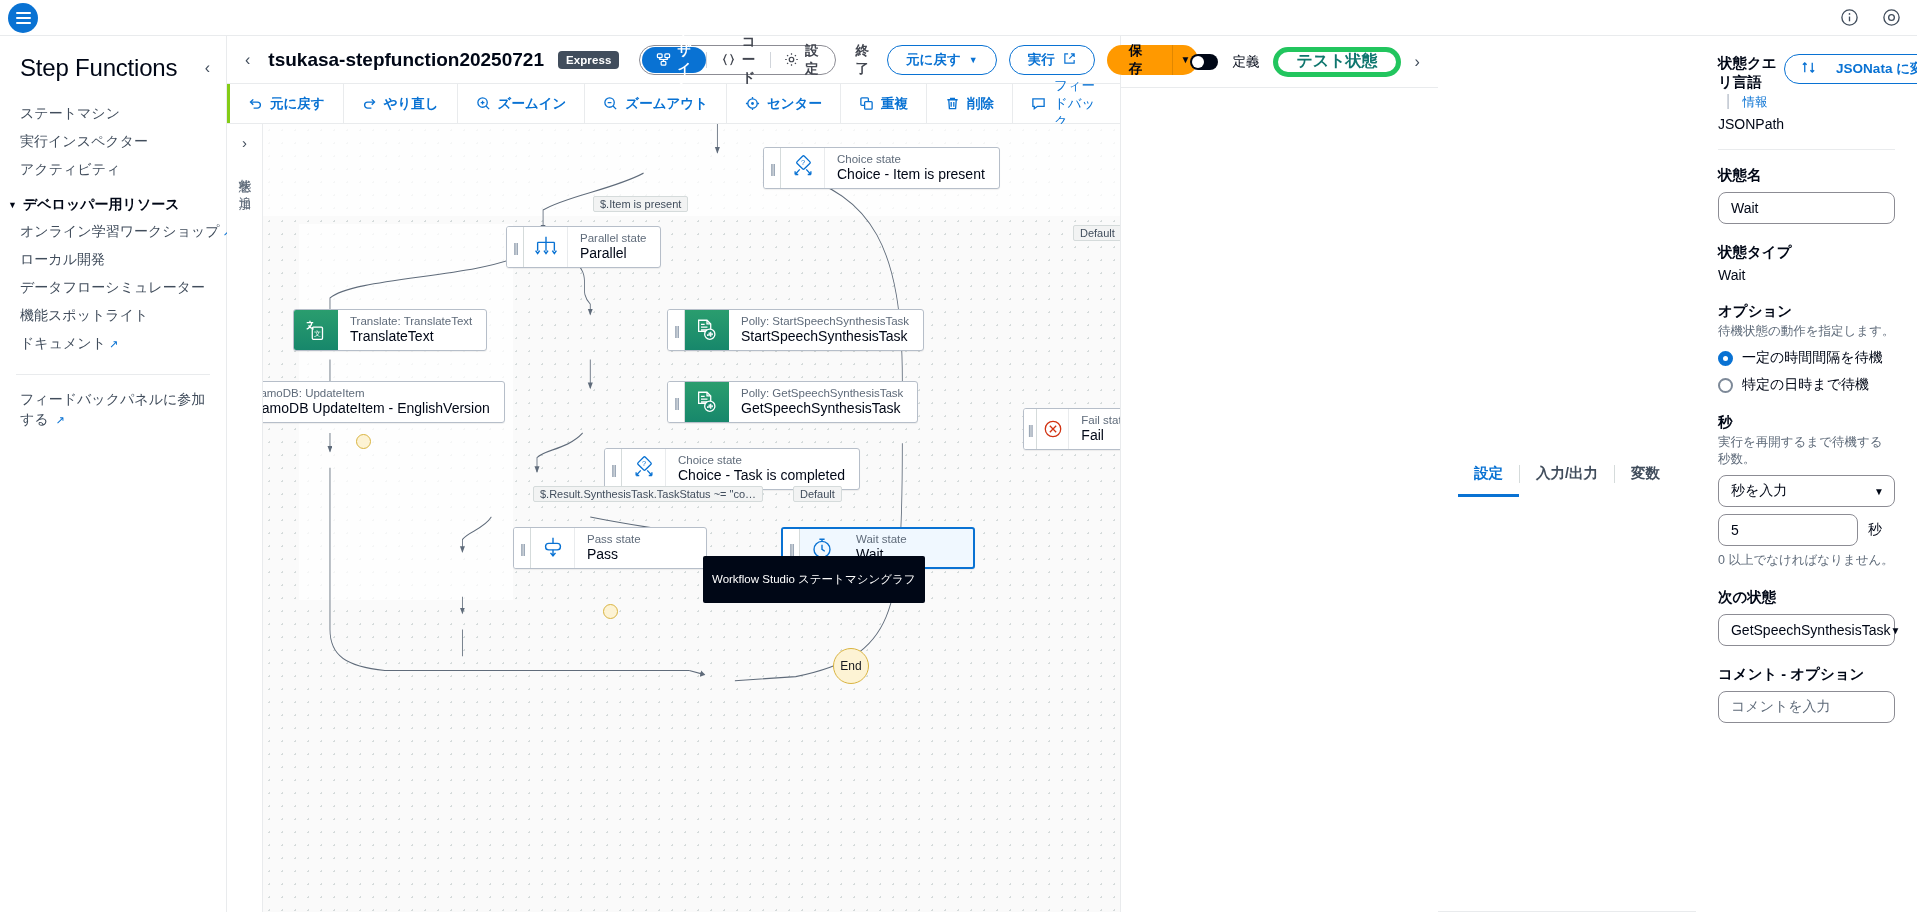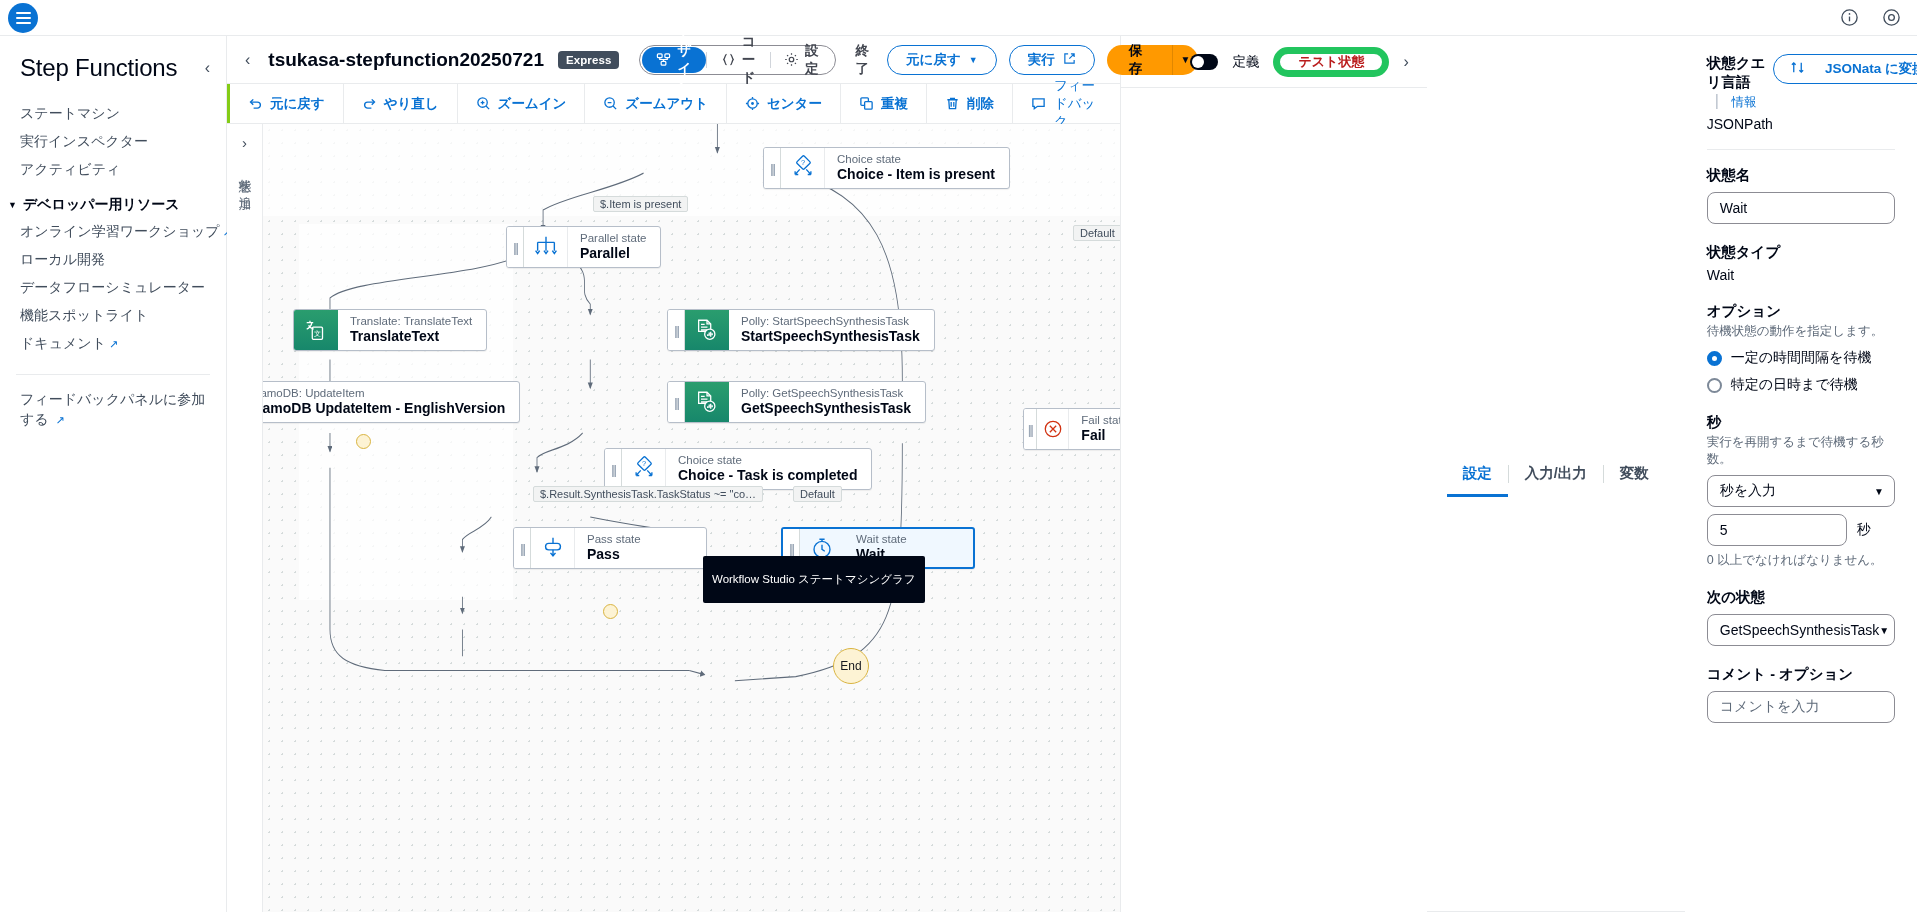--- a/index.html
+++ b/index.html
@@ -174,21 +174,21 @@
     border-right: 1px solid #d5dbdb; color: #9ba7b6; font-size: 13px; letter-spacing: -2px;
     background: #fff;
   }
   .node-ico {
     width: 44px; display: flex; align-items: center; justify-content: center;
     border-right: 1px solid #e9ebed;
   }
   .node-ico.green { background: linear-gradient(180deg,#2a9d6e,#17876b); border-right: none; }
   .node-body { padding: 3px 14px 3px 12px; display: flex; flex-direction: column; justify-content: center; }
   .node-sub { font-size: 11.5px; color: #5f6b7a; line-height: 1.25; white-space: nowrap; }
-  .node-name { font-size: 14px; color: #000716; font-weight: 700; line-height: 1.25; white-space: nowrap; }
+  .node-name { font-size: 14px; color: #000716; font-weight: 400; line-height: 1.25; white-space: nowrap; }
 
   .edge-label {
     position: absolute; background: #f2f3f3; border: 1px solid #d5dbdb;
     border-radius: 2px; font-size: 11px; color: #414d5c;
     padding: 1px 6px; white-space: nowrap;
   }
   .end-node {
     position: absolute; width: 36px; height: 36px; border-radius: 50%;
     background: #fdf3d4; border: 1px solid #d9b441;
     display: flex; align-items: center; justify-content: center;
@@ -220,22 +220,22 @@
   .toggle {
     width: 28px; height: 16px; border-radius: 8px; background: #000716;
     position: relative; cursor: pointer;
   }
   .toggle .knob {
     position: absolute; top: 2px; left: 2px; width: 12px; height: 12px;
     border-radius: 50%; background: #fff;
   }
   .toggle-label { font-size: 13.5px; color: #000716; }
   .btn-test {
-    border: 7px solid #22c55e; color: #b91c1c; font-weight: 700;
-    font-size: 13px; border-radius: 18px; height: 30px;
+    border: 5px solid #22c55e; color: #0f766e; font-weight: 700;
+    font-size: 16px; border-radius: 18px; height: 30px;
     display: flex; align-items: center; padding: 0 18px; cursor: pointer;
   }
   .panel-chevron { color: #414d5c; font-size: 16px; cursor: pointer; }
 
   .tabs { display: flex; align-items: center; padding: 0 20px; border-bottom: 1px solid #e9ebed; gap: 0; }
   .tab {
     font-size: 14.5px; font-weight: 700; color: #414d5c;
     padding: 14px 16px 11px 16px; cursor: pointer;
     border-bottom: 3px solid transparent; white-space: nowrap;
   }

